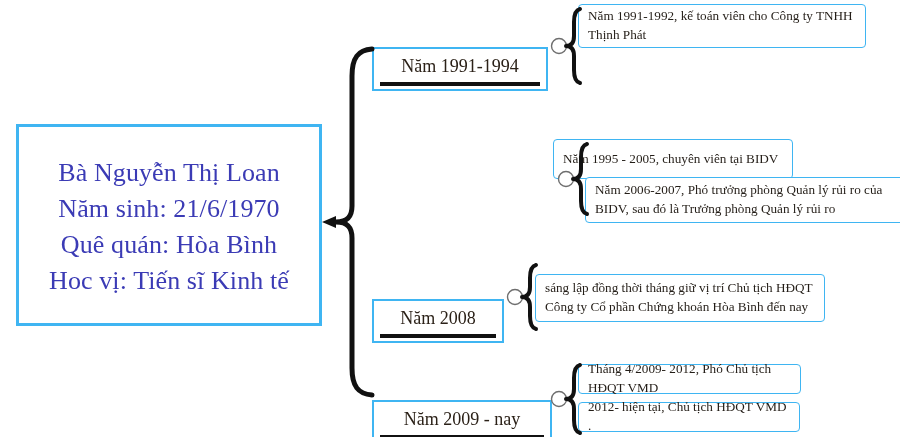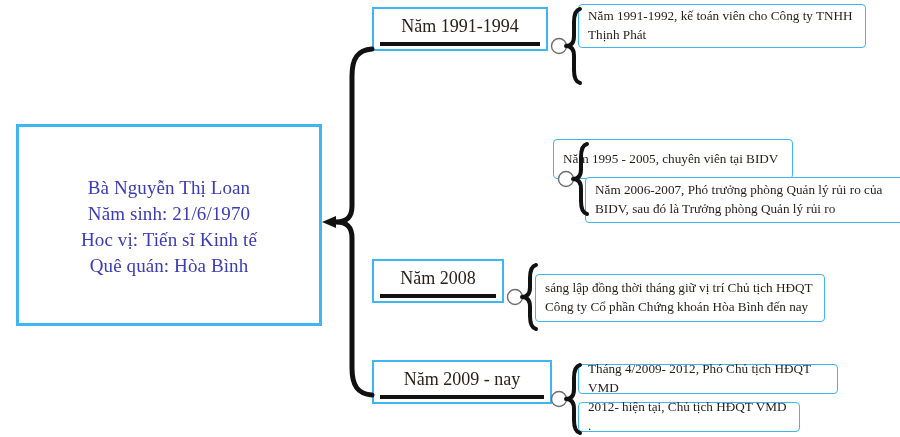--- a/index.html
+++ b/index.html
@@ -29,35 +29,36 @@
     box-sizing: border-box;
     background: #ffffff;
     display: flex;
     flex-direction: column;
     align-items: center;
     justify-content: center;
     padding-top: 4px;
   }
   .profile-line {
     color: #3b3bb5;
-    font-size: 19px;
+    font-size: 26px;
     line-height: 1.38;
     white-space: nowrap;
     letter-spacing: 0.1px;
   }
 
   
   .year-box {
     position: absolute;
     box-sizing: border-box;
     border: 2.5px solid #3fb5f2;
     background: #ffffff;
     display: flex;
     align-items: center;
     justify-content: center;
+    margin-top: 40px;
   }
   .year-label {
     color: #2b2118;
     font-size: 18px;
     white-space: nowrap;
     margin-bottom: 6px;
   }
   .year-rule {
     position: absolute;
     left: 6px;
@@ -109,22 +110,22 @@
   }
 </style>
 </head>
 <body>
 
 <div id="canvas">
 
   <div class="profile-box">
     <div class="profile-line">Bà Nguyễn Thị Loan</div>
     <div class="profile-line">Năm sinh: 21/6/1970</div>
+    <div class="profile-line">Quê quán: Hòa Bình</div>
     <div class="profile-line">Hoc vị: Tiến sĩ Kinh tế</div>
-    <div class="profile-line">Quê quán: Hòa Bình</div>
   </div>
 
   <div class="year-box" style="left:372px; top:7px; width:176px; height:44px;">
     <span class="year-label">Năm 1991-1994</span>
     <span class="year-rule"></span>
   </div>
   <div class="detail-box" style="left:578px; top:4px; width:288px; height:44px;">
     <span class="detail-text">Năm 1991-1992, kế toán viên cho Công ty TNHH Thịnh Phát</span>
   </div>
 
@@ -140,21 +141,21 @@
     <span class="year-rule"></span>
   </div>
   <div class="detail-box" style="left:535px; top:274px; width:290px; height:48px;justify-content:flex-end;">
     <span class="detail-text">sáng lập đồng thời tháng giữ vị trí Chủ tịch HĐQT Công ty Cổ phần Chứng khoán Hòa Bình đến nay</span>
   </div>
 
   <div class="year-box" style="left:372px; top:360px; width:180px; height:44px;">
     <span class="year-label">Năm 2009 - nay</span>
     <span class="year-rule"></span>
   </div>
-  <div class="detail-box" style="left:578px; top:364px; width:260px; height:30px;">
+  <div class="detail-box" style="left:578px; top:364px; width:223px; height:30px;">
     <span class="detail-text">Tháng 4/2009- 2012,  Phó Chủ tịch HĐQT VMD</span>
   </div>
   <div class="detail-box" style="left:578px; top:402px; width:222px; height:30px;">
     <span class="detail-text">2012- hiện tại, Chủ tịch HĐQT VMD .</span>
   </div>
 
   <svg id="connectors" viewBox="0 0 900 437">
 
     <polygon class="arrow-head" points="322,222 336,216 336,228"></polygon>
 

